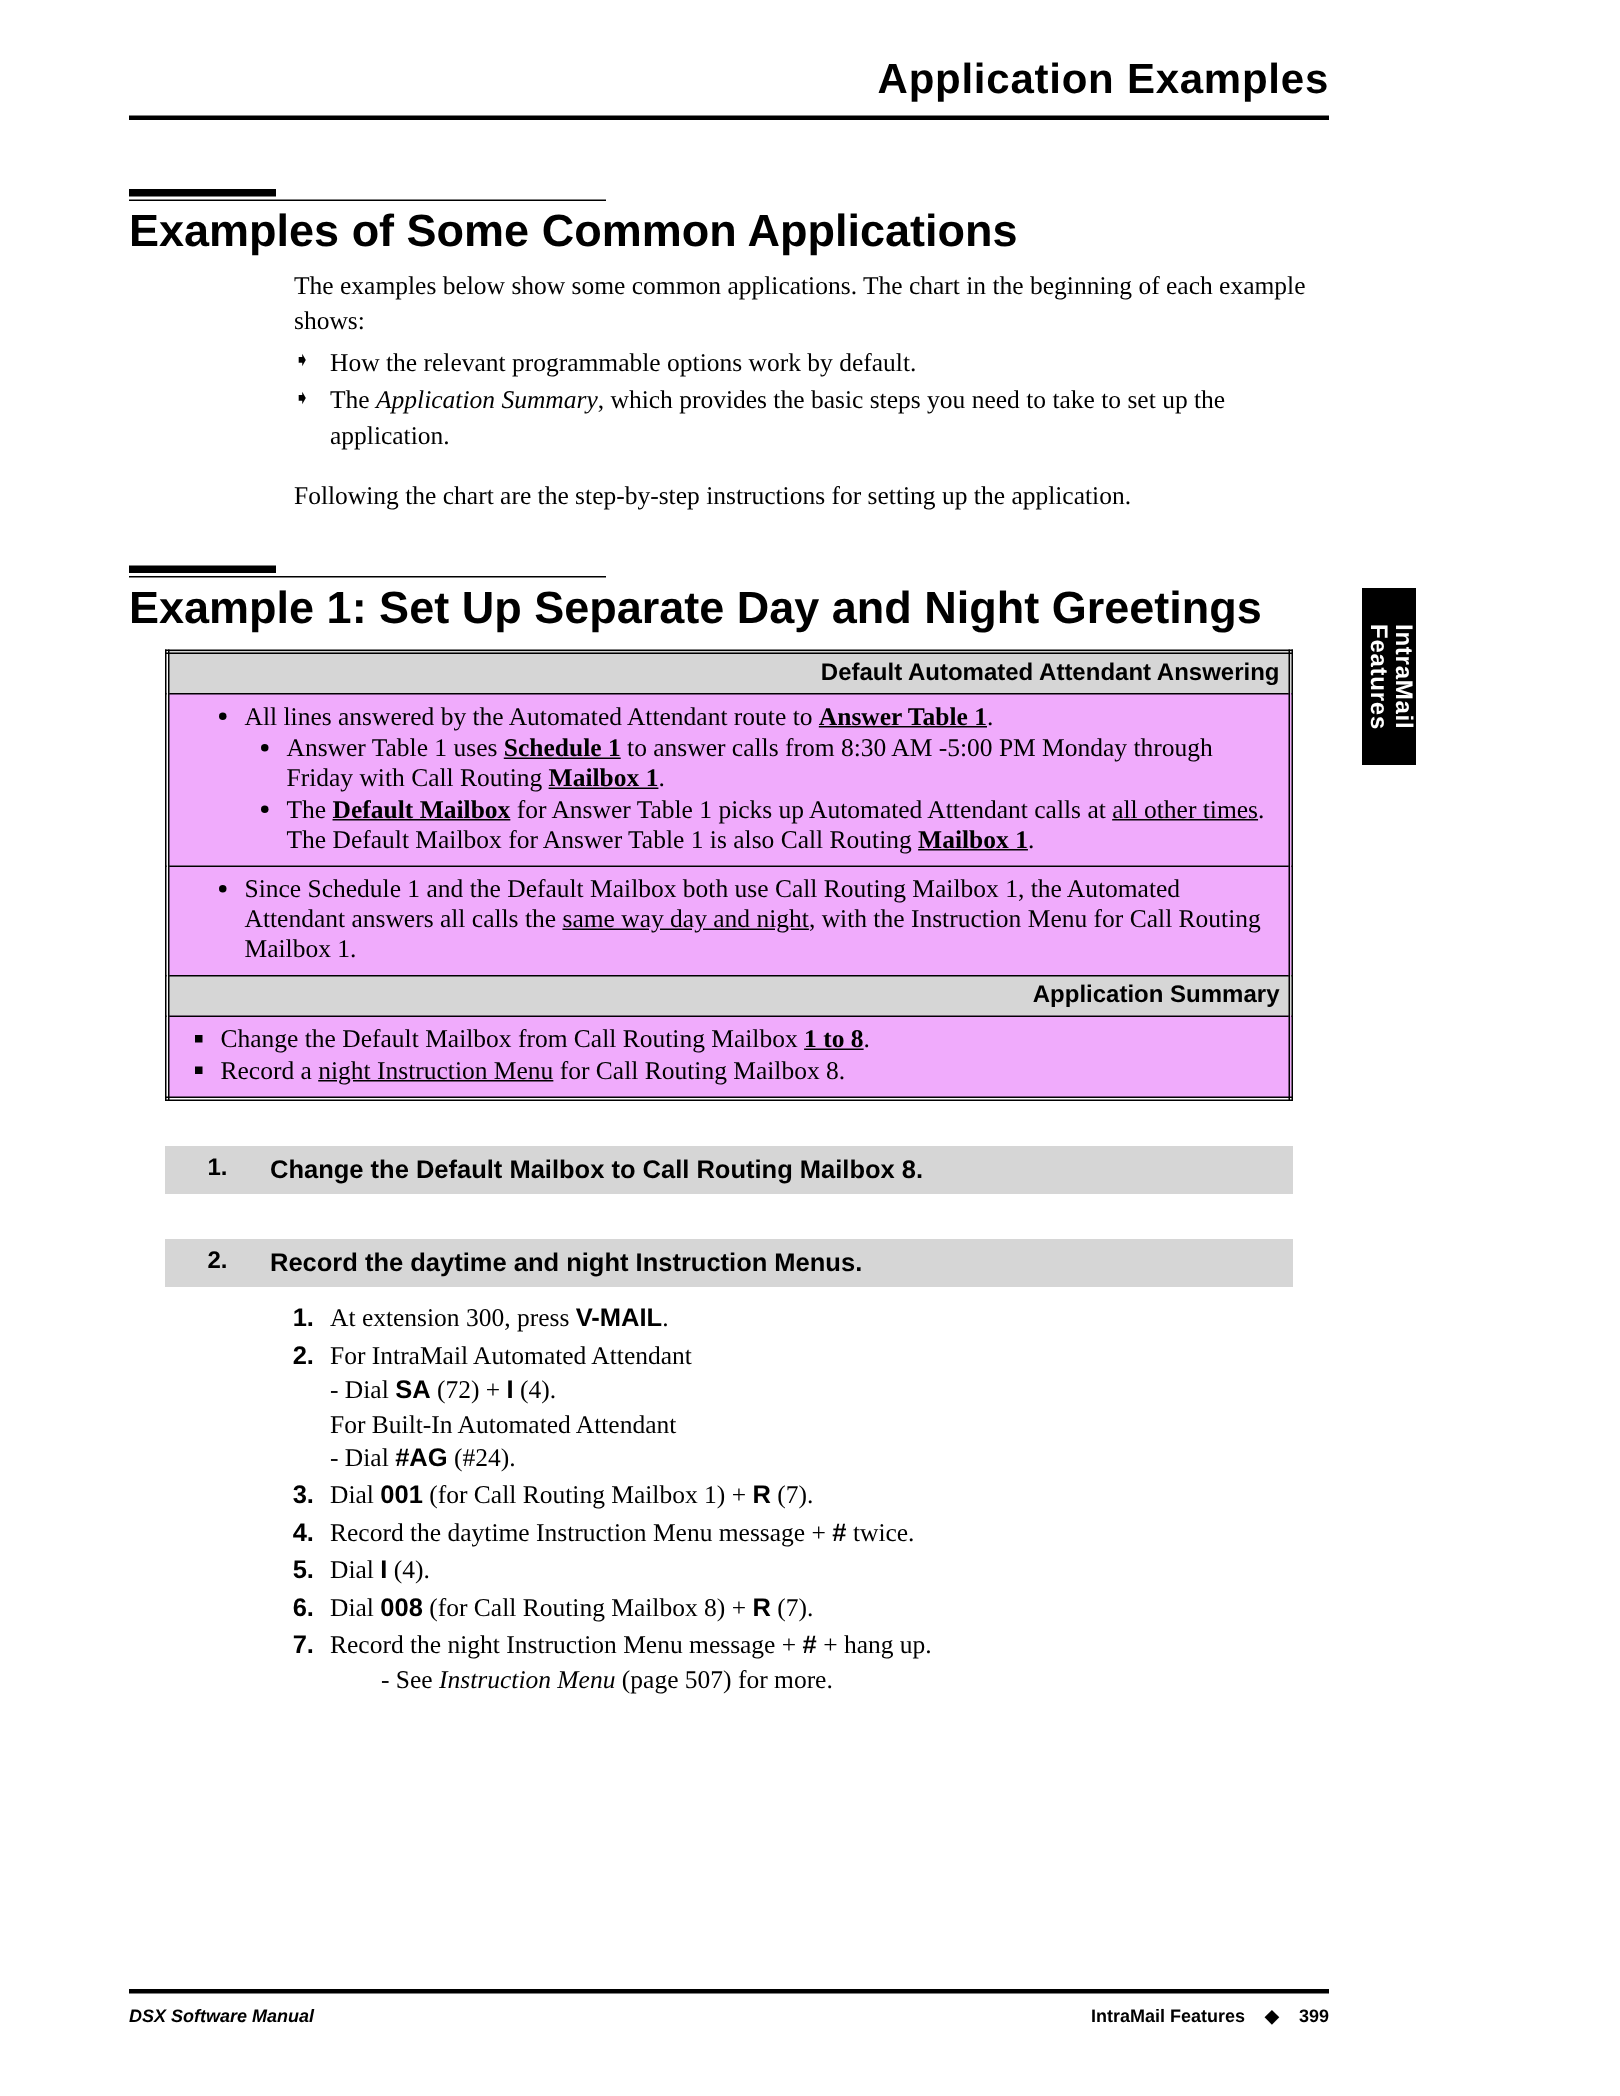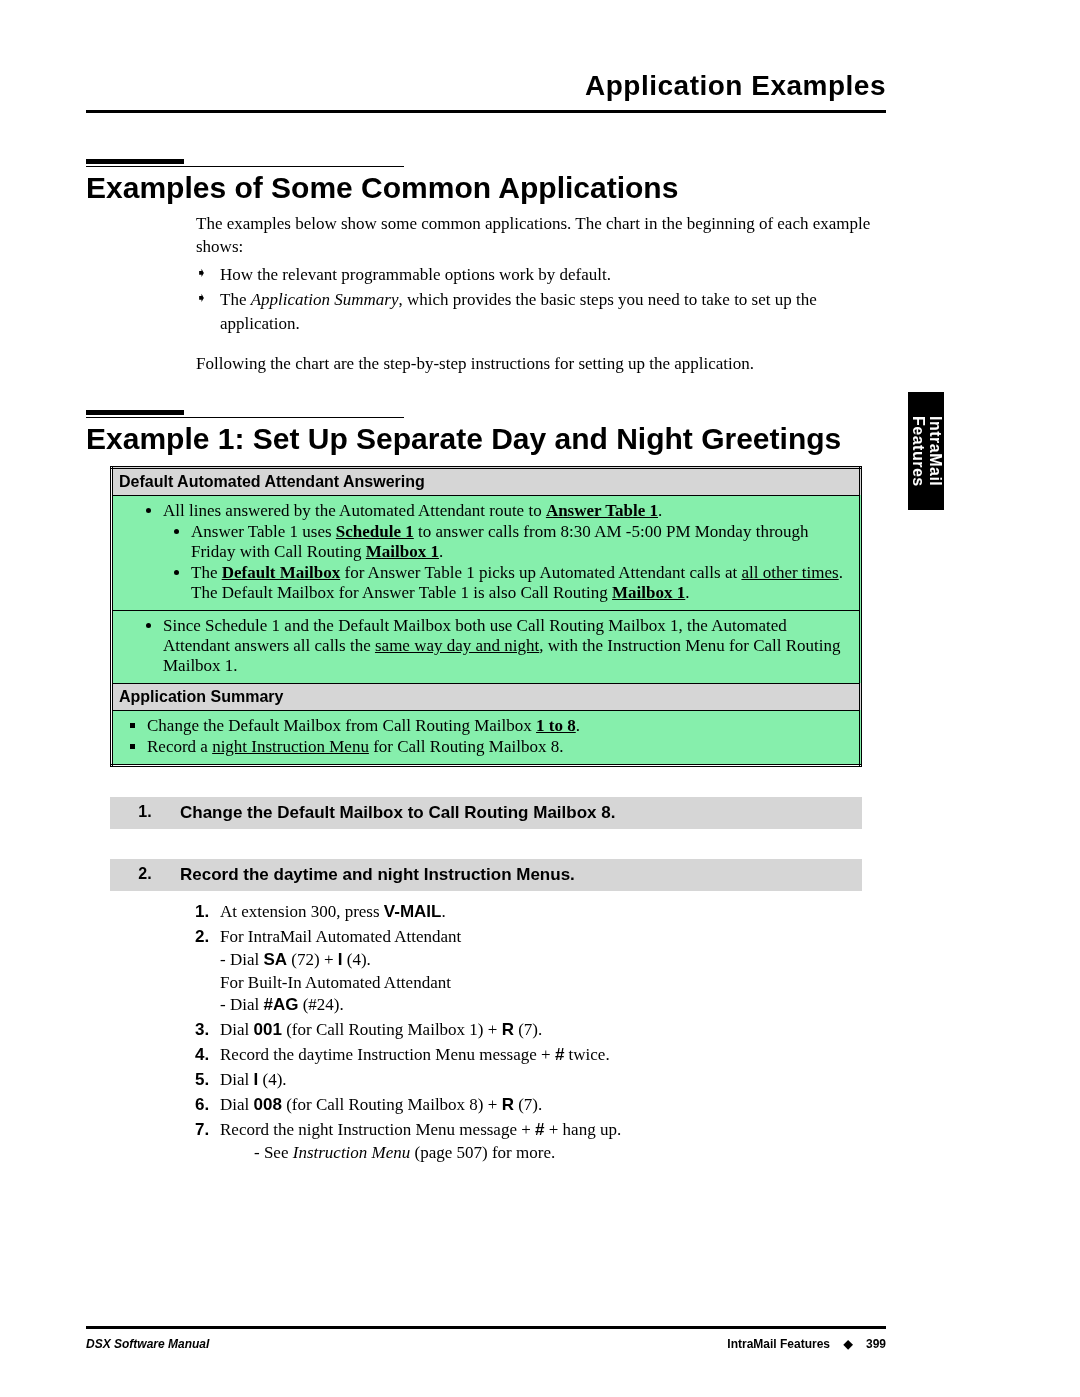--- a/index.html
+++ b/index.html
@@ -7,21 +7,21 @@
     margin: 0;
     padding: 0;
     background: #fff;
     font-family: "Times New Roman", Times, serif;
   }
   .page {
     position: relative;
     width: 972px;
     height: 1397px;
     box-sizing: border-box;
-    padding: 70px 86px 0 86px;
+    padding: 37px 86px 0 86px;
   }
   .header-title {
     text-align: right;
     font-family: "Arial Black", Futura, Arial, sans-serif;
     font-weight: 900;
     font-size: 28px;
     color: #000;
     letter-spacing: 0.5px;
   }
   .hr-thick {
@@ -83,27 +83,27 @@
     border: 3px double #000;
     font-size: 17px;
   }
   table.box th {
     background: #d6d6d6;
     font-family: Arial, Helvetica, sans-serif;
     font-weight: bold;
     font-size: 16px;
     padding: 4px 6px;
     border: 1px solid #000;
-    text-align: left;
+    text-align: right;
   }
   table.box td {
     border: 1px solid #000;
     padding: 4px 14px 6px 14px;
     vertical-align: top;
-    background: #86efac;
+    background: #f0abfc;
   }
   ul.bul1 {
     list-style: disc;
     margin: 0 0 0 36px;
     padding: 0;
   }
   ul.bul1 > li { margin: 1px 0; }
   ul.bul2 {
     list-style: disc;
     margin: 0 0 0 28px;

